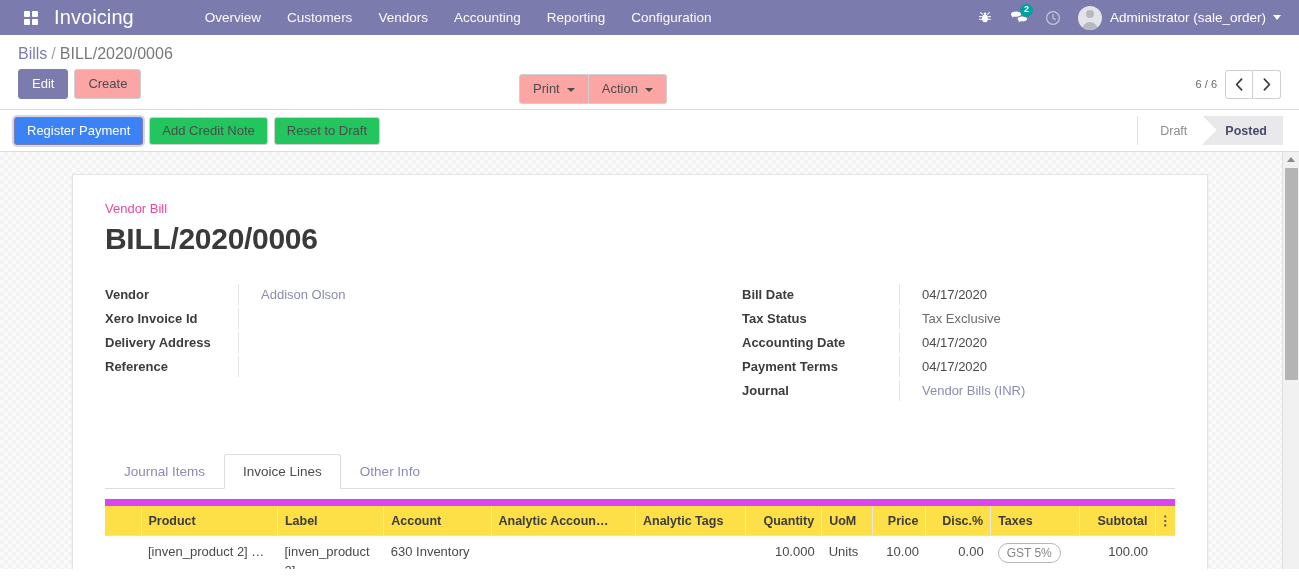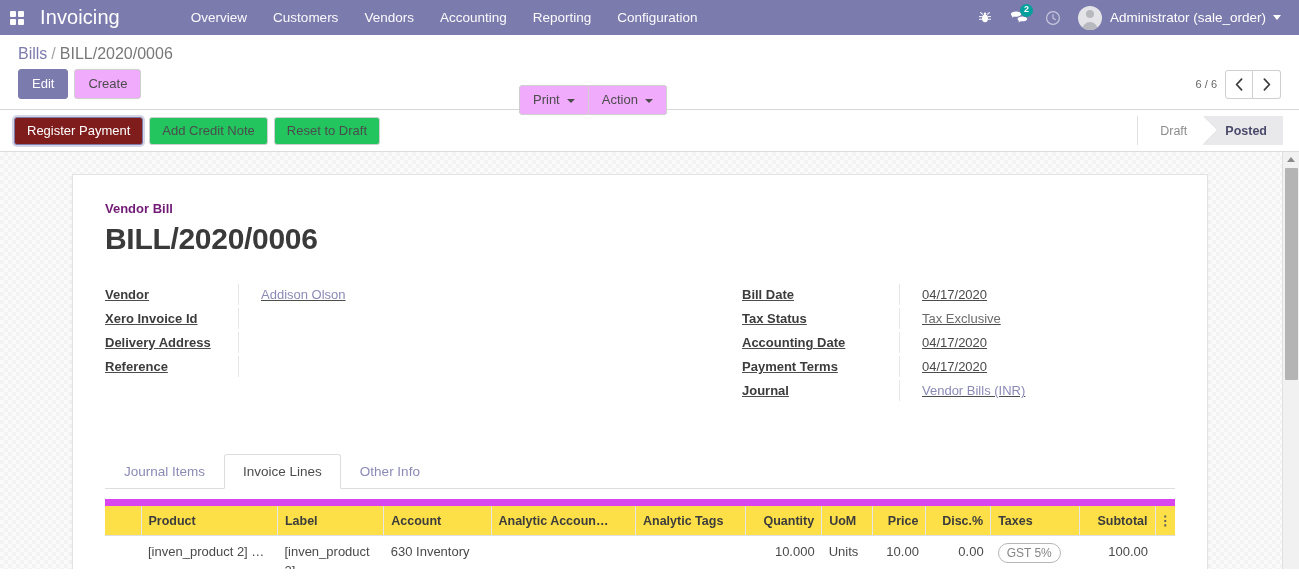--- a/index.html
+++ b/index.html
@@ -14,20 +14,21 @@
   }
 
   
   .navbar {
     height: 35px;
     background: #7c7bad;
     display: flex;
     align-items: center;
     position: relative;
     z-index: 30;
+    padding-left: 14px;
   }
   .apps-drawer {
     width: 34px; height: 35px;
     display: flex; align-items: center; justify-content: center;
     cursor: pointer;
   }
   .apps-grid { width: 14px; height: 14px; display: grid; grid-template-columns: 6px 6px; grid-template-rows: 6px 6px; gap: 2px; }
   .apps-grid i { display: block; background: #ffffff; border-radius: 1px; }
   .brand {
     color: #ffffff;
@@ -140,38 +141,38 @@
     padding: 4px 4px 10px 4px;
     position: relative;
     min-height: 42px;
   }
   .btn {
     font-family: "Liberation Sans", sans-serif;
     font-size: 13px;
     padding: 5px 13px;
     border-radius: 3px;
     border: 1px solid #cfcfcf;
-    background: #f0abfc;
+    background: #fca5a5;
     color: #4c4c4c;
     cursor: pointer;
     line-height: 18px;
     white-space: nowrap;
   }
   .btn-primary {
     background: #7c7bad;
     border-color: #7c7bad;
     color: #ffffff;
     font-weight: 400;
   }
   .btn-group-left { display: flex; gap: 6px; }
 
   .cp-center {
     position: absolute;
     left: 505px;
-    top: 20px;
+    top: 9px;
     display: flex;
   }
   .btn-dd {
     border-radius: 3px 0 0 3px;
   }
   .btn-dd + .btn-dd {
     border-radius: 0 3px 3px 0;
     border-left: none;
   }
   .dd-caret {
@@ -224,21 +225,21 @@
     padding: 4px 12px;
     border: 1px solid #cfcfcf;
     background: #22c55e;
     color: #4c4c4c;
     border-radius: 3px;
     cursor: pointer;
     margin-right: 6px;
     line-height: 18px;
   }
   .sb-btn.highlight {
-    background: #7f1d1d;
+    background: #3b82f6;
     border-color: #7c7bad;
     color: #ffffff;
     box-shadow: 0 0 0 2px rgba(124,123,173,0.32);
   }
 
   .statusbar-arrows {
     margin-left: auto;
     display: flex;
     align-items: stretch;
     height: 29px;
@@ -298,36 +299,35 @@
     margin: 0 auto 0 72px;
     background: #ffffff;
     border: 1px solid #e3e3e3;
     box-shadow: 0 1px 3px rgba(0,0,0,0.06);
     padding: 20px 32px 0 32px;
     min-height: 600px;
   }
 
   .doc-type {
     font-size: 13px;
-    font-weight: bold;
-    color: #701a75;
+    font-weight: normal;
+    color: #ec4899;
     margin: 6px 0 6px 0;
   }
   .doc-title {
     font-size: 30px;
     font-weight: bold;
     color: #3a3a3a;
     margin: 0 0 28px 0;
     letter-spacing: -0.3px;
   }
 
   .fields-grid {
     display: flex;
     gap: 0;
-    text-decoration: underline;
   }
   .fields-col { width: 50%; padding-right: 40px; }
   .fields-col.right { padding-left: 102px; padding-right: 0; }
   .f-row {
     display: flex;
     align-items: flex-start;
     min-height: 24px;
     margin-bottom: 0;
   }
   .f-label {

